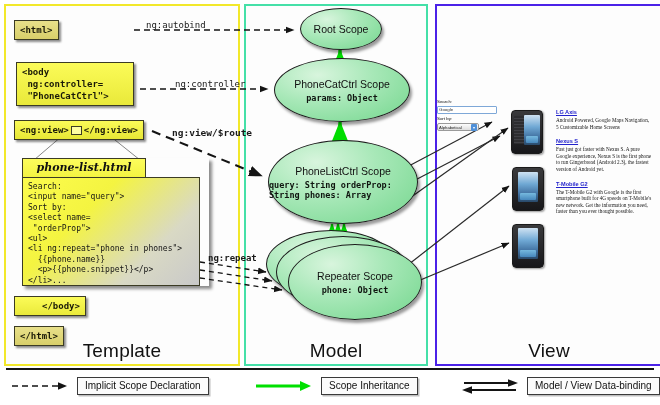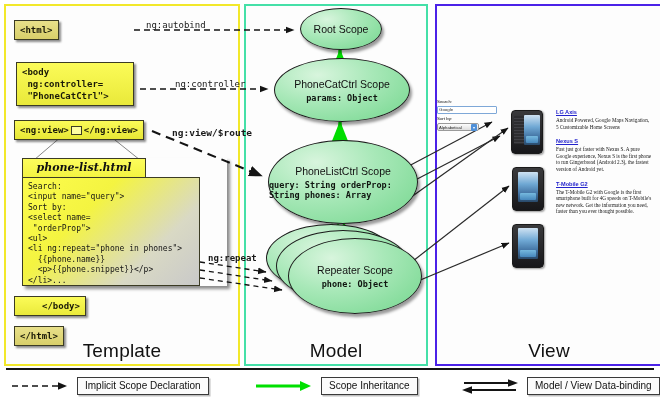--- a/index.html
+++ b/index.html
@@ -35,21 +35,21 @@
   #tag-html{left:14px;top:20px;background:linear-gradient(#e8e08a,#d8cf6a);}
   #tag-body{left:16px;top:62px;width:118px;background:linear-gradient(#fbfb58,#e9e93a);}
   #tag-ngview{left:14px;top:120px;background:linear-gradient(#fbfb58,#e7e735);display:flex;align-items:center;}
   .ngview-box{
     display:inline-block;width:9px;height:7px;margin:0 2px;
     border:1px solid #3b3b24;background:#fdfda0;
   }
 
   
   #callout{
-    position:absolute;left:22px;top:158px;width:205px;height:128px;
+    position:absolute;left:22px;top:158px;width:187px;height:128px;
     box-shadow:3px 3px 3px rgba(0,0,0,.45);
   }
   #callout-tab{
     position:absolute;left:0;top:0;width:122px;height:20px;
     background:linear-gradient(#fcfc5c,#f2f23f);
     border:1.5px solid #3b3b24;border-bottom:none;
     font-family:"DejaVu Serif", serif;font-style:italic;font-weight:bold;
     font-size:11px;color:#111;text-align:center;line-height:18px;
   }
   #callout-body{
@@ -74,21 +74,21 @@
   }
   .scope .nm{font-size:10.5px;line-height:12px;}
   .scope .props{
     font-family:"DejaVu Sans Mono", monospace;font-weight:bold;
     font-size:8.5px;line-height:10px;margin-top:3px;color:#101510;
   }
   #scope-root{left:300px;top:8px;width:80px;height:40px;}
   #scope-cat{left:274px;top:58px;width:134px;height:62px;}
   #scope-list{left:268px;top:140px;width:148px;height:82px;}
 
-  #repeater-wrap{position:absolute;left:266px;top:224px;width:154px;height:92px;}
+  #repeater-wrap{position:absolute;left:266px;top:230px;width:154px;height:92px;}
   .rep{position:absolute;}
   #rep3{left:0px; top:0px;  width:128px;height:66px;}
   #rep2{left:10px;top:6px;  width:132px;height:70px;}
   #rep1{left:22px;top:14px; width:132px;height:74px;}
 
   
   #view-form{position:absolute;left:437px;top:99px;width:62px;}
   .vlabel{font-size:4.4px;color:#111;line-height:6px;}
   #search-input{
     box-sizing:border-box;width:60px;height:8px;margin:1px 0 2px 0;

